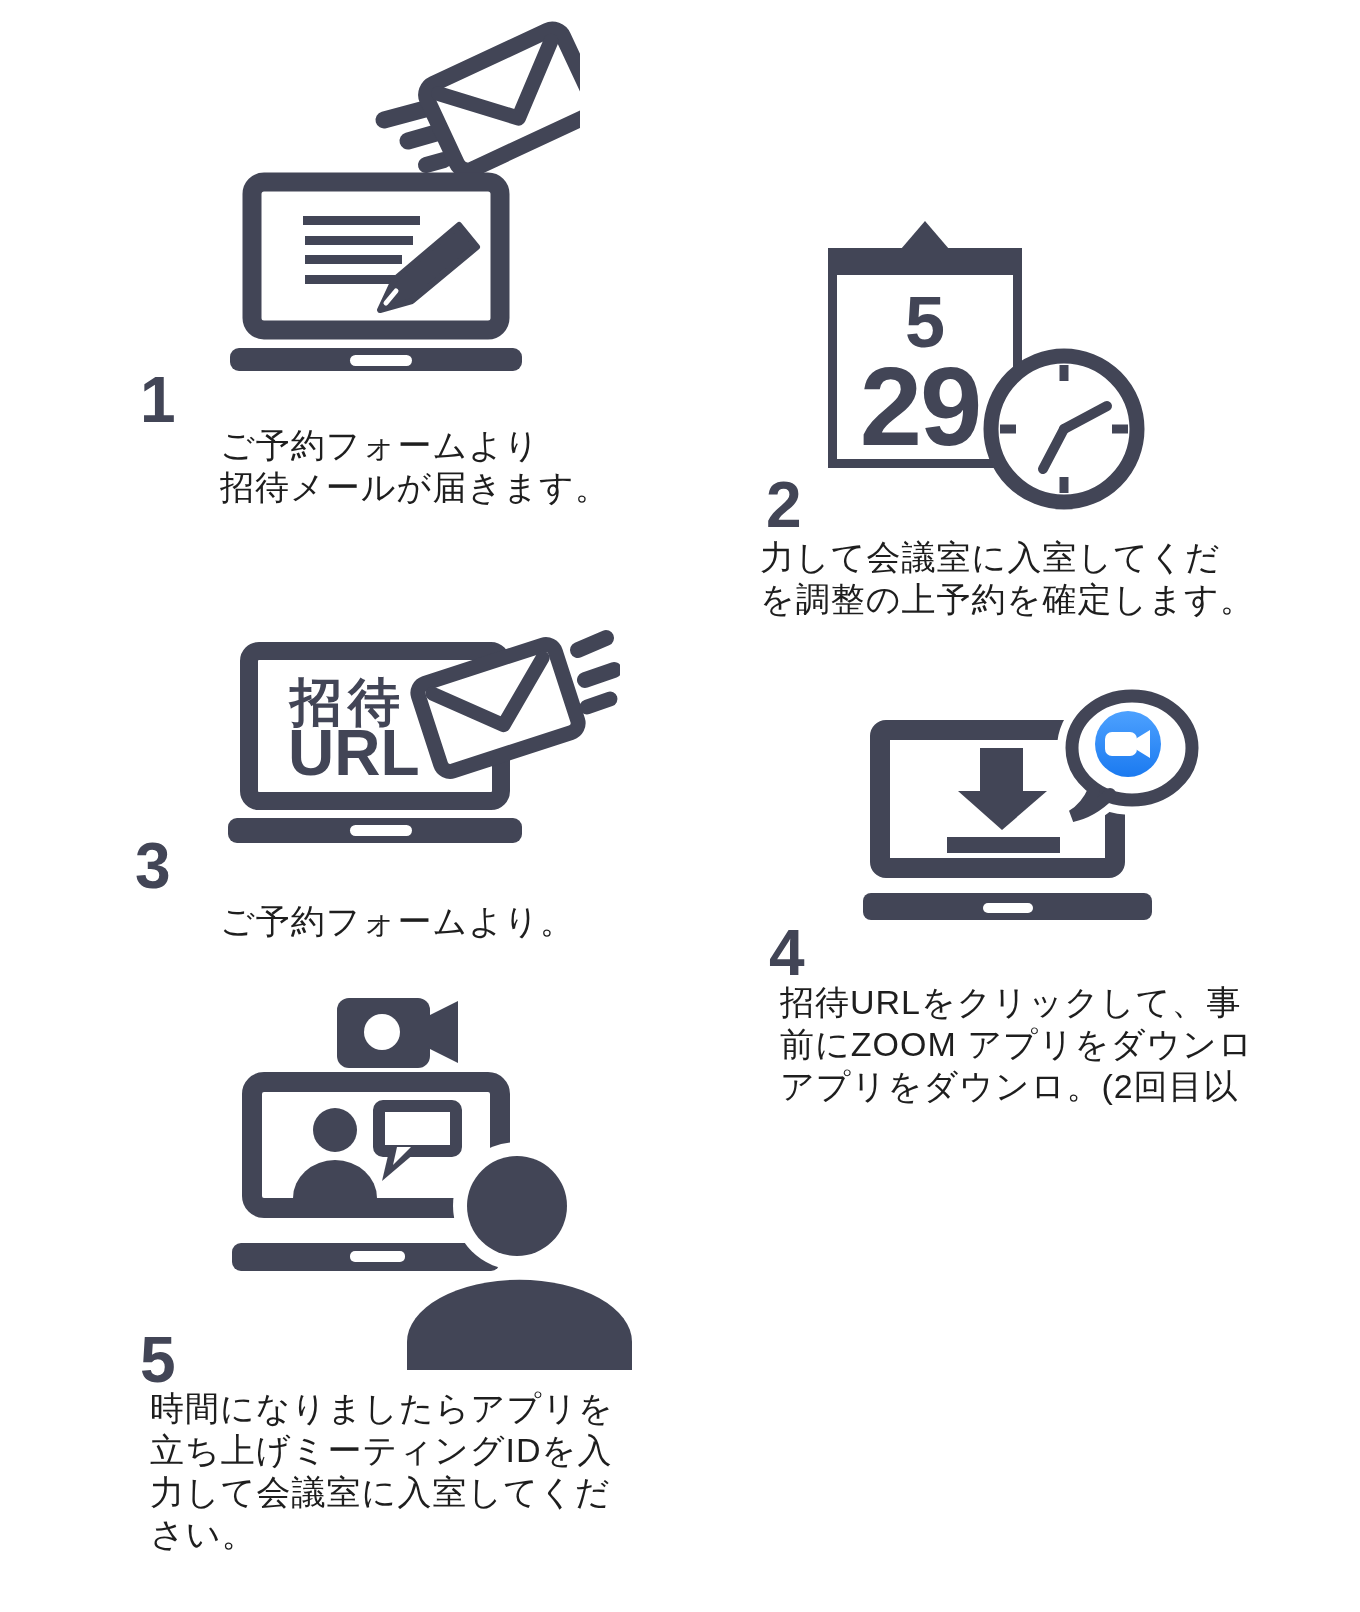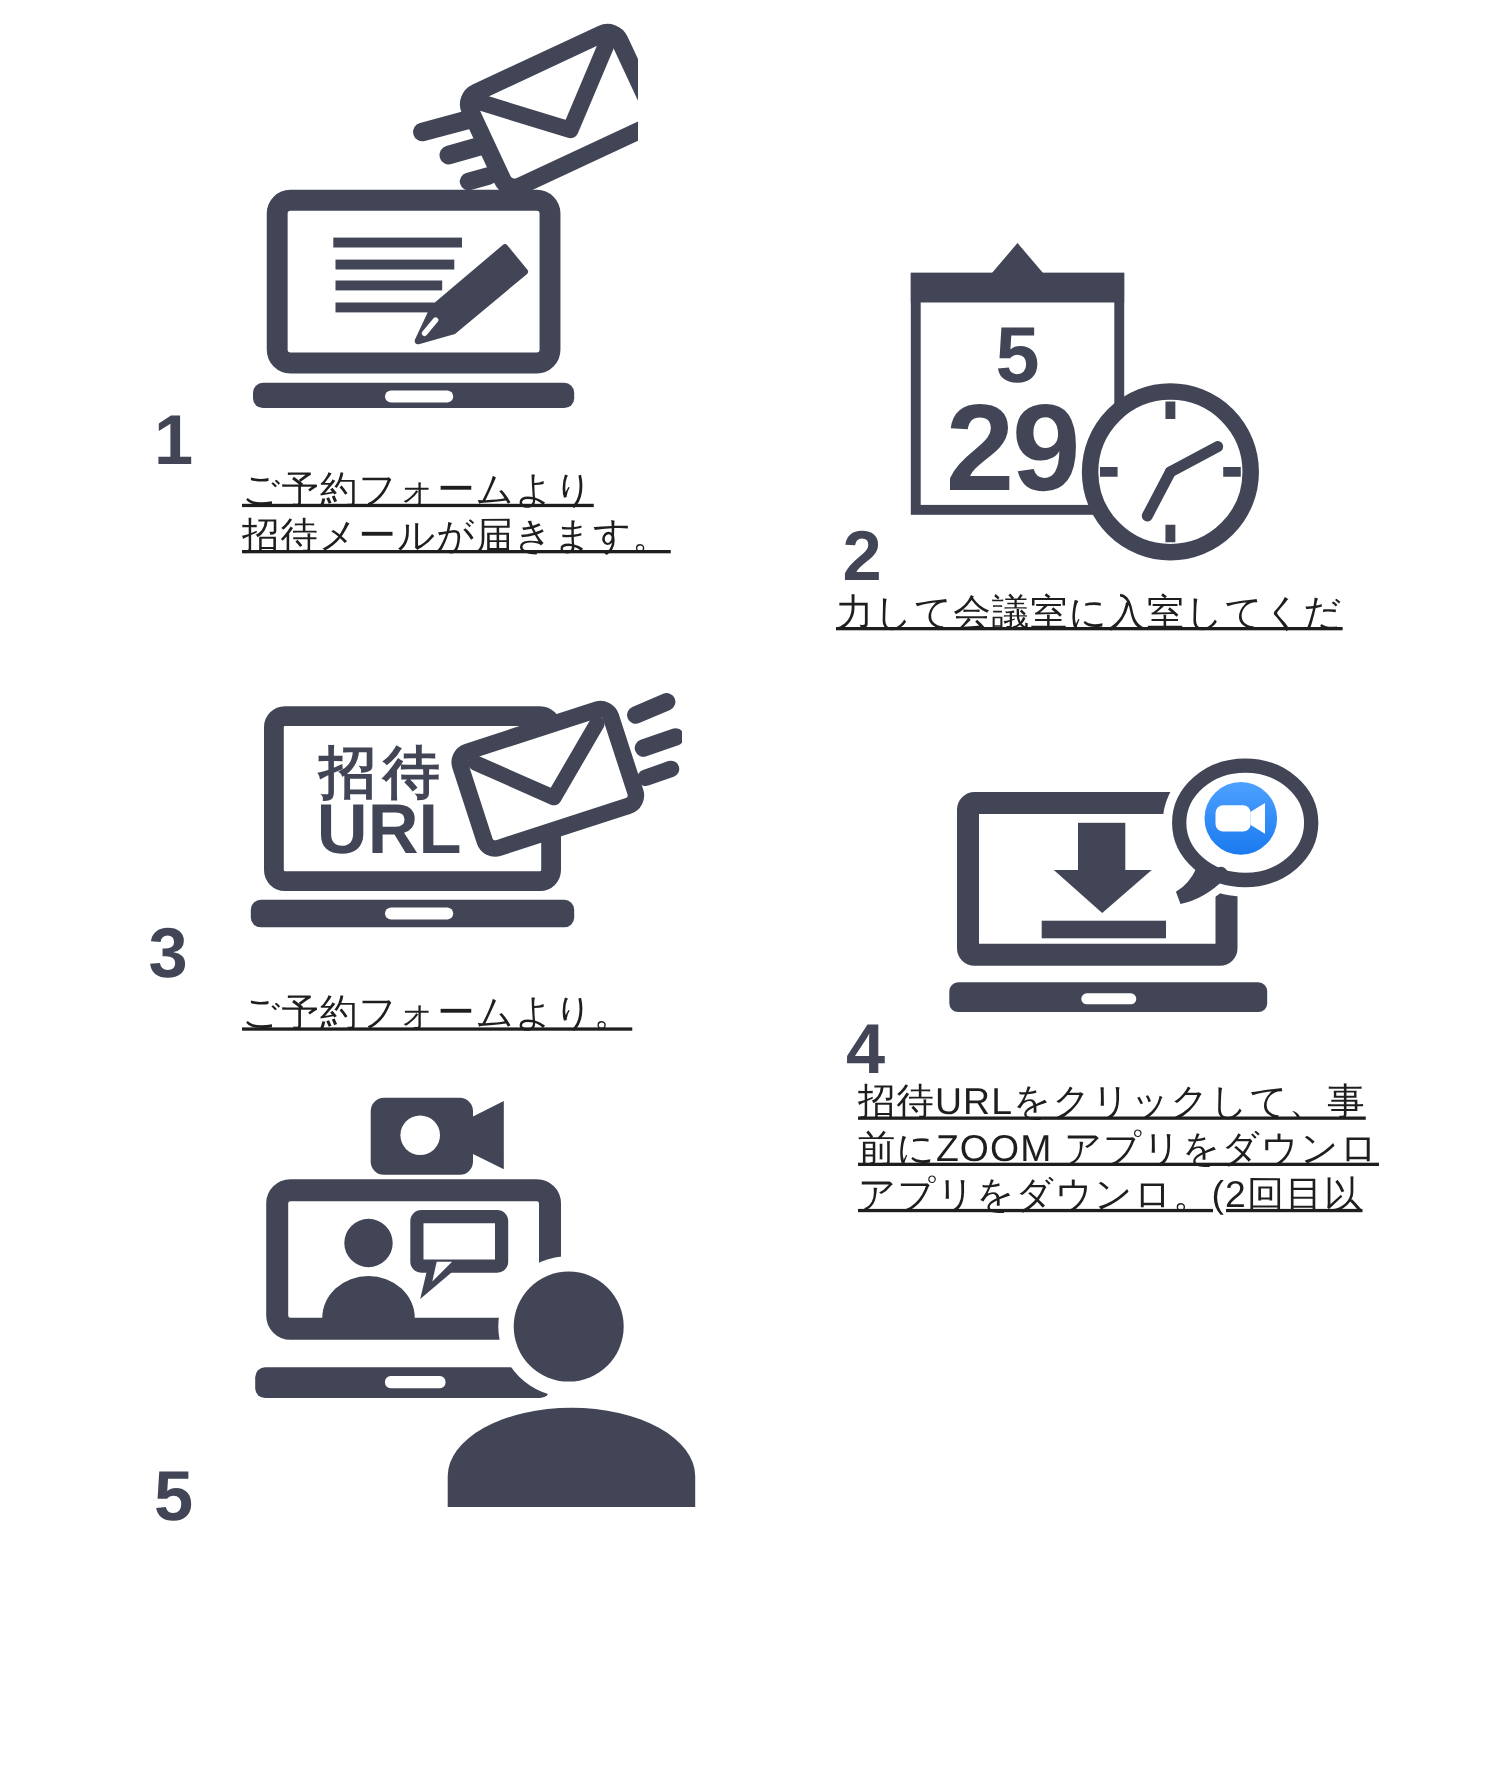--- a/index.html
+++ b/index.html
@@ -1,20 +1,20 @@
 <!DOCTYPE html>
 <html><head>
 <meta charset="utf-8">
 <style>
   html,body{margin:0;padding:0;background:#fff;}
   .canvas{position:relative;width:1360px;height:1612px;background:#ffffff;overflow:hidden;
           font-family:"Liberation Sans", sans-serif;}
   .num{position:absolute;font-size:64px;font-weight:800;color:#424556;line-height:1;
        letter-spacing:0;}
-  .cap{position:absolute;font-size:34px;color:#1e1e1e;line-height:42px;letter-spacing:1px;text-decoration:underline;}
+  .cap{position:absolute;font-size:34px;color:#1e1e1e;line-height:42px;letter-spacing:1px;}
   .cap div{white-space:nowrap;}
   svg{position:absolute;display:block;}
   .fd{fill:#424556;}
   .fw{fill:#ffffff;}
   .sdw{stroke:#424556;fill:#ffffff;}
   .sd{stroke:#424556;fill:none;}
   .sw{stroke:#ffffff;fill:none;}
   text.cal{font-family:"Liberation Sans", sans-serif;font-weight:800;fill:#424556;}
 </style>
 </head>
@@ -149,26 +149,33 @@
   <div class="num" style="left:769px;top:921px">4</div>
   <div class="num" style="left:140px;top:1328px">5</div>
 
   <div class="cap" style="left:220px;top:424px;width:400px">
     <div>ご予約フォームより</div>
     <div>招待メールが届きます。</div>
   </div>
 
   <div class="cap" style="left:760px;top:536px;width:530px">
     <div>力して会議室に入室してくだ</div>
+    <div>を調整の上予約を確定します。</div>
   </div>
 
   <div class="cap" style="left:220px;top:900px;width:430px">
     <div>ご予約フォームより。</div>
   </div>
 
   <div class="cap" style="left:780px;top:981px;width:510px">
     <div>招待URLをクリックして、事</div>
     <div>前にZOOM アプリをダウンロ</div>
     <div>アプリをダウンロ。(2回目以</div>
   </div>
 
+  <div class="cap" style="left:150px;top:1387px;width:510px">
+    <div>時間になりましたらアプリを</div>
+    <div>立ち上げミーティングIDを入</div>
+    <div>力して会議室に入室してくだ</div>
+    <div>さい。</div>
+  </div>
 
 </div>
 
 </body></html>

